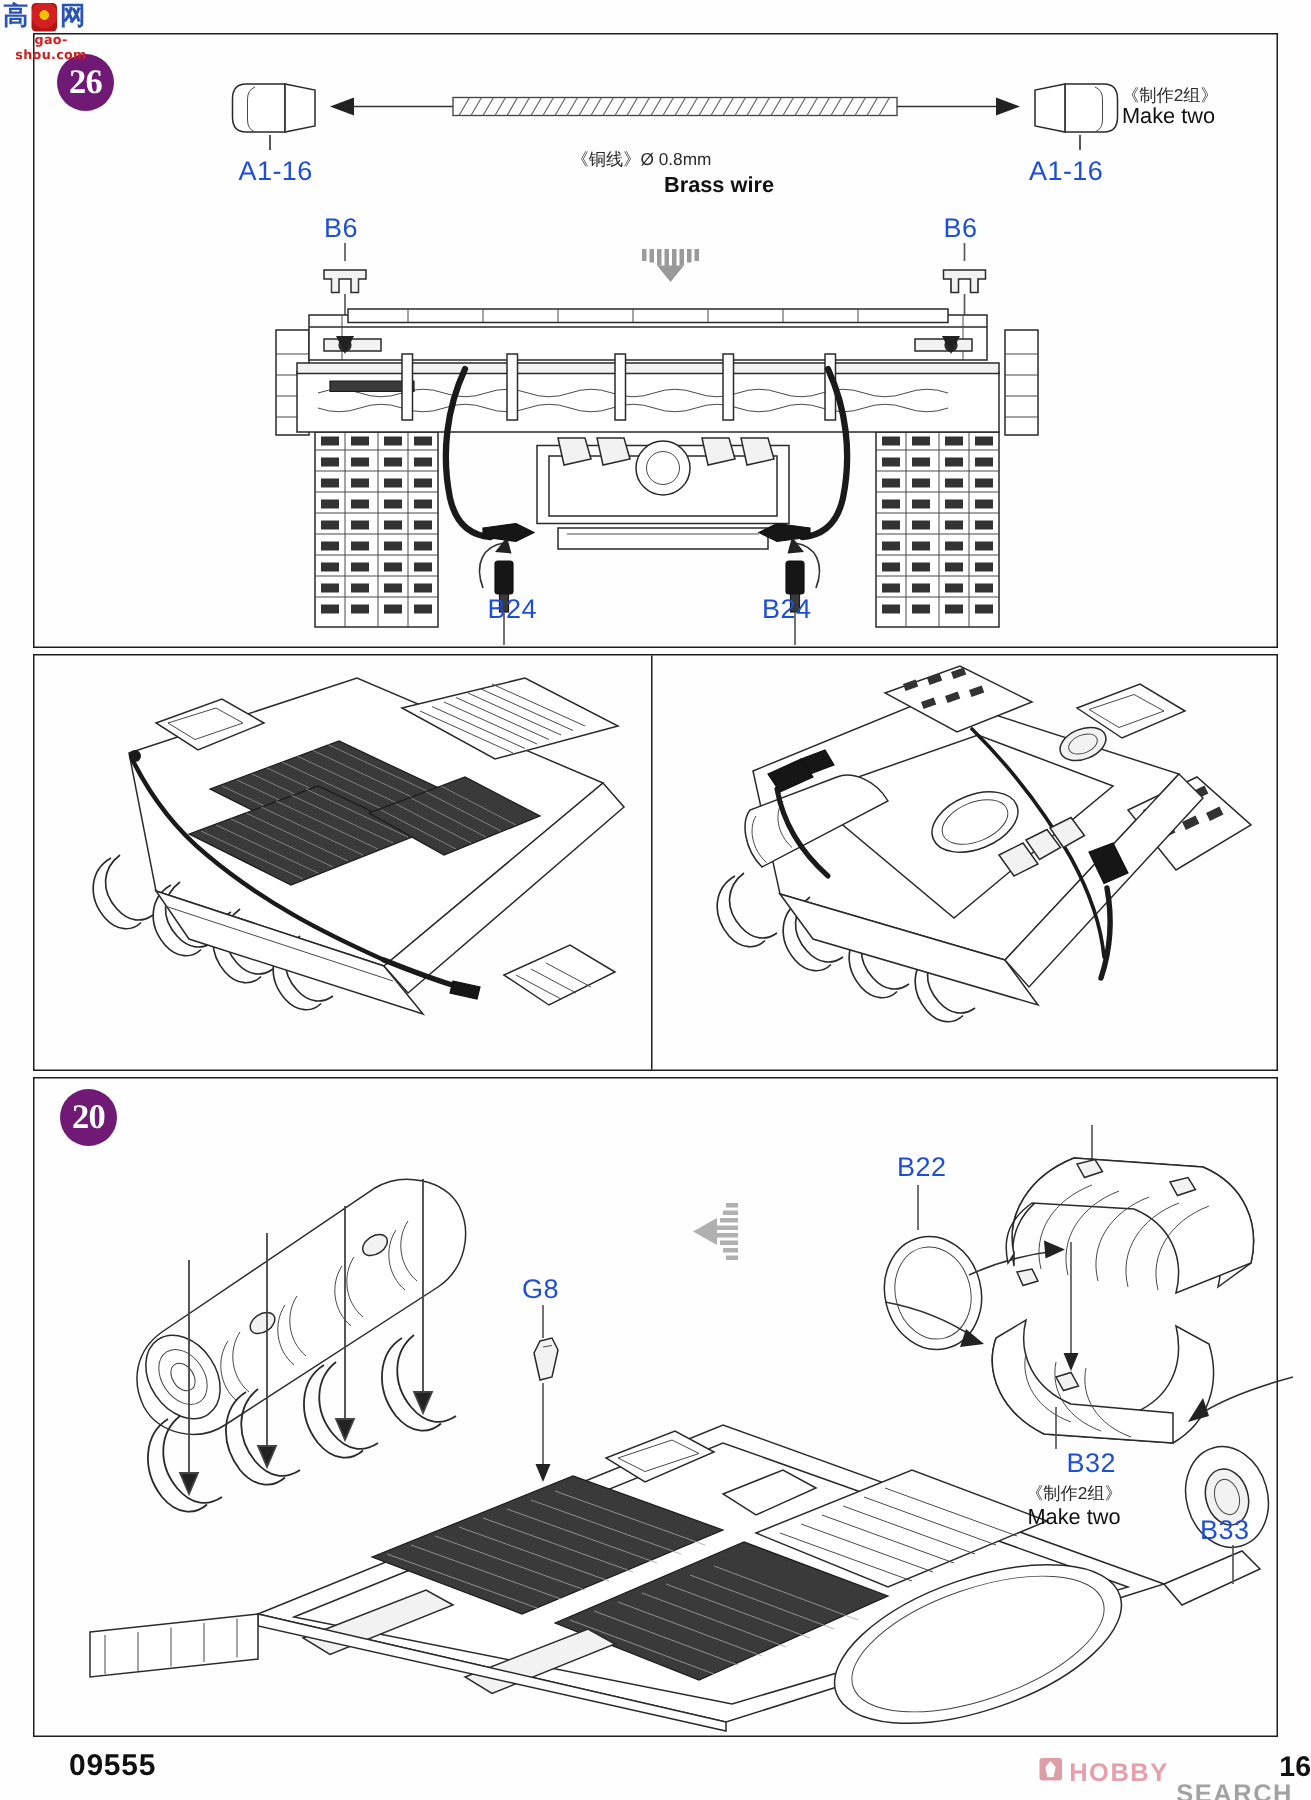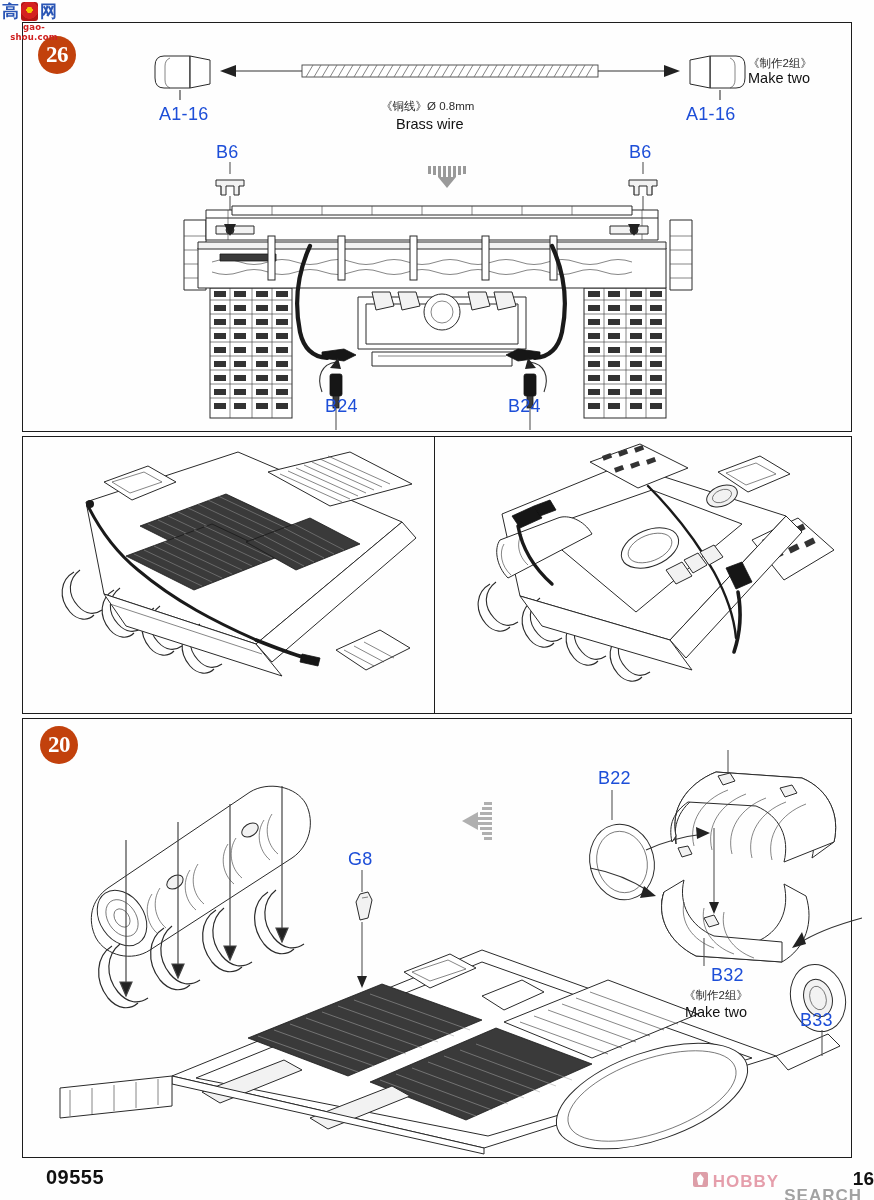--- a/index.html
+++ b/index.html
@@ -41,21 +41,21 @@
     width: 0;
     height: 276px;
     border-left: 1.6px solid #1d1d1d;
   }
 
   
   .step-badge {
     position: absolute;
     width: 38px; height: 38px;
     border-radius: 50%;
-    background: #c2410c;
+    background: #701a75;
     color: #ffffff;
     font-family: "Liberation Serif", serif;
     font-weight: bold;
     font-size: 23px;
     line-height: 38px;
     text-align: center;
     letter-spacing: -0.5px;
   }
   #badge-26 { left: 38px; top: 36px; }
   #badge-27 { left: 40px; top: 726px; }
@@ -272,21 +272,21 @@
     <line class="leader leader-v" x1="30" y1="52" x2="30" y2="62" stroke="#444" stroke-width="1.2"></line>
     <line class="leader leader-v" x1="570" y1="52" x2="570" y2="62" stroke="#444" stroke-width="1.2"></line>
   </svg>
 
   <div class="part-label" style="left:159px; top:104px;">A1-16</div>
   <div class="part-label" style="left:686px; top:104px;">A1-16</div>
 
   <div class="cn-label" style="left:381px; top:99px; width:170px; text-align:left;">
     <span>《铜线》Ø 0.8mm</span>
   </div>
-  <div class="en-label" style="left:396px; top:116px; width:120px; text-align:left;">Brass wire</div>
+  <div class="en-label" style="left:396px; top:116px; width:120px; text-align:right;font-weight:bold;">Brass wire</div>
 
   <div class="cn-label" style="left:748px; top:56px; text-align:left;">《制作2组》</div>
   <div class="en-label" style="left:748px; top:70px; text-align:left;">Make two</div>
 
   <svg class="art" style="left:426px; top:166px;" width="44" height="28" viewBox="0 0 44 28">
     <g fill="#9a9a9a">
       <rect x="2" y="0" width="3" height="8"></rect>
         <rect x="7" y="0" width="3" height="9"></rect>
       <rect x="12" y="0" width="3" height="11"></rect>
         <rect x="17" y="0" width="3" height="13"></rect>

